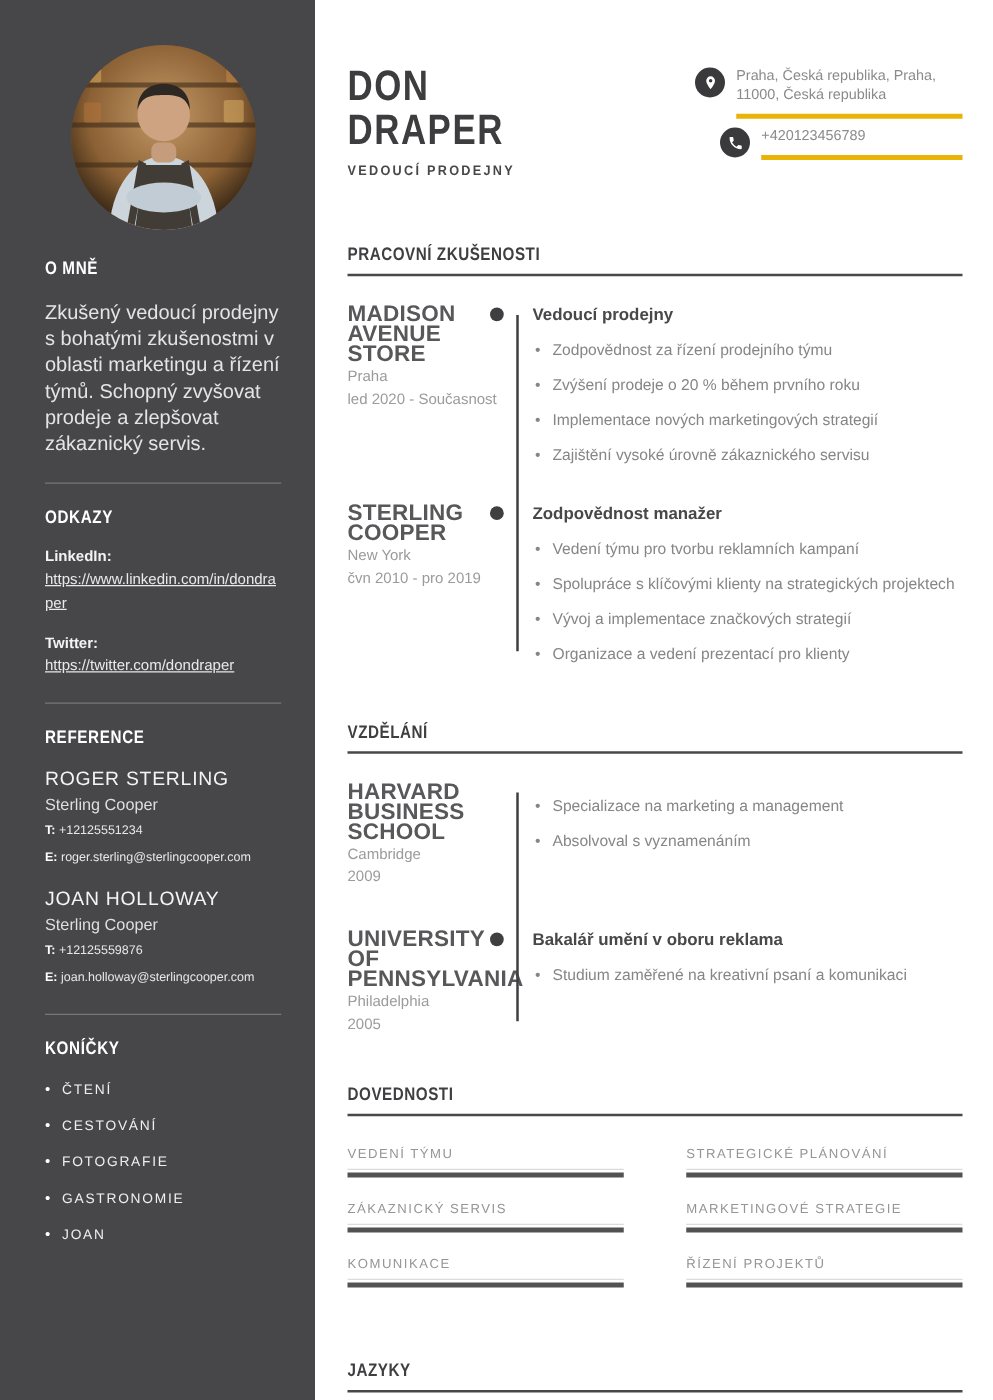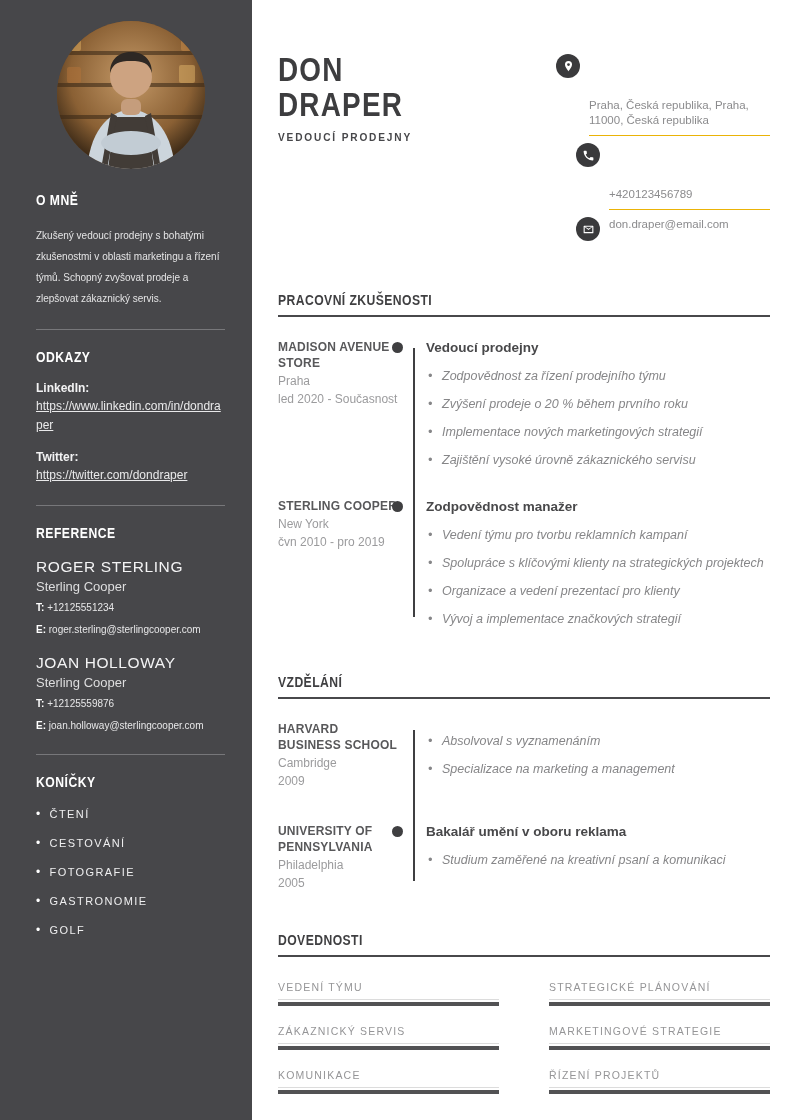--- a/index.html
+++ b/index.html
@@ -1,27 +1,27 @@
 <!DOCTYPE html>
 <html><head>
 <meta charset="utf-8">
 <style>
   * { margin:0; padding:0; box-sizing:border-box; }
   html,body { background:#ffffff; }
   body { font-family:"Liberation Sans", "DejaVu Sans", sans-serif; }
   .page { width:794px; height:1120px; display:flex; background:#ffffff; overflow:hidden; }
 
   
-  .sidebar { width:252px; min-width:252px; background:#47474a; color:#e9e9ea; padding:21px 27px 20px 36px; }
+  .sidebar { width:252px; min-width:252px; background:#47474a; color:#e9e9ea; padding:36px 27px 20px 36px; }
   .photo-wrap { width:148px; height:148px; border-radius:50%; overflow:hidden; margin:0 auto 22px auto; background:#6b4a2e; }
   .photo-wrap svg { display:block; }
   .sb-h { color:#ffffff; font-size:14.5px; font-weight:bold; letter-spacing:.6px;
           display:inline-block; transform:scaleX(.84); transform-origin:left center; white-space:nowrap; }
   .sb-sec { margin-top:18px; }
-  .sb-text { margin-top:16px; font-size:10px; line-height:21px; color:#e4e4e5; }
+  .sb-text { margin-top:16px; font-size:16px; line-height:21px; color:#e4e4e5; }
   .sb-div { border:none; border-top:1px solid #77777a; margin:20px 0 18px 0; }
   .link-block { margin-top:15px; font-size:12px; }
   .link-label { font-weight:bold; color:#f3f3f4; margin-bottom:2px; }
   .link-url { color:#e9e9ea; text-decoration:underline; word-break:break-all; line-height:19px; display:inline-block; }
   .ref-item { margin-top:16px; }
   .ref-name { font-size:15.5px; font-weight:normal; letter-spacing:.6px; color:#f4f4f5; }
   .ref-company { font-size:13px; color:#dededf; margin-top:3px; }
   .ref-line { font-size:10px; color:#e7e7e8; margin-top:5px; line-height:17px; }
   .ref-line .pfx { font-weight:bold; color:#ffffff; }
   .ref-line .val { word-break:break-all; }
@@ -35,38 +35,38 @@
   .name-block { flex:1; }
   .big-name { font-size:34px; line-height:35px; font-weight:bold; color:#3d3d3f; letter-spacing:1.5px; }
   .big-name span { display:inline-block; transform:scaleX(.82); transform-origin:left center; }
   .job-title { margin-top:9px; font-size:11px; font-weight:bold; letter-spacing:2px; color:#47474a;
                display:inline-block; transform:scaleX(.92); transform-origin:left center; white-space:nowrap; }
   .contact { width:214px; min-width:214px; margin-top:2px; }
   .c-row { display:flex; align-items:flex-start; }
   .c-ico { width:24px; height:24px; min-width:24px; border-radius:50%; background:#3a3a3c; display:flex; align-items:center; justify-content:center; margin-right:9px; }
   .c-ico svg { width:13px; height:13px; fill:#ffffff; }
   .c-txt { flex:1; font-size:11.5px; line-height:15px; color:#8b8b8d; padding-bottom:7px; }
-  .c-row.sep .c-txt { border-bottom:1px solid #eab308;margin-top:44px; }
+  .c-row.sep .c-txt { border-bottom:4px solid #eab308; }
   .c-row + .c-row { margin-top:7px;padding-left:20px; }
 
   .sec { margin-top:46px; }
   .sec-h { font-size:14.5px; font-weight:bold; color:#3f3f41; letter-spacing:.5px;
            display:inline-block; transform:scaleX(.84); transform-origin:left center; white-space:nowrap; }
   .sec-rule { border:none; border-top:2px solid #48484b; margin-top:6px; }
 
   .timeline { position:relative; margin-top:22px; }
   .timeline::before { content:""; position:absolute; left:135px; top:9px; bottom:10px; width:2px; background:#3f3f41; }
   .t-entry { display:grid; grid-template-columns:124px 1fr; column-gap:24px; margin-bottom:30px; }
   .t-entry:last-child { margin-bottom:0; }
-  .t-meta .org { font-size:12px; font-weight:bold; color:#58585a; line-height:16px; letter-spacing:.2px; }
+  .t-meta .org { font-size:18px; font-weight:bold; color:#58585a; line-height:16px; letter-spacing:.2px; }
   .t-meta .loc, .t-meta .dates { font-size:12px; color:#9b9b9d; line-height:16px; margin-top:2px; }
   .t-title { position:relative; font-size:13.5px; font-weight:bold; color:#48484a; line-height:17px; }
   .t-title::before { content:""; position:absolute; left:-34px; top:3px; width:11px; height:11px; border-radius:50%; background:#3f3f41; }
   .t-bullets { list-style:none; margin-top:10px; }
-  .t-bullets li { font-size:12.5px; color:#868688; line-height:16px; margin-top:12px; padding-left:16px; position:relative;font-style:italic; }
+  .t-bullets li { font-size:12.5px; color:#868688; line-height:16px; margin-top:12px; padding-left:16px; position:relative; }
   .t-bullets li::before { content:"•"; position:absolute; left:2px; color:#868688; }
 
   .bar-grid { display:grid; grid-template-columns:1fr 1fr; column-gap:50px; row-gap:19px; margin-top:24px; }
   .bar-item .bar-label { font-size:10.5px; letter-spacing:1.2px; color:#959597; padding-bottom:6px; border-bottom:1px solid #dcdcdc; }
   .bar-track { height:4px; background:#e6e6e6; margin-top:2px; }
   .bar-fill { height:4px; background:#525254; }
 </style>
 </head>
 <body>
 
@@ -156,21 +156,21 @@
 
     <hr class="sb-div">
 
     <section class="sb-sec">
       <h2 class="sb-h">KONÍČKY</h2>
       <ul class="hobby-list">
         <li>ČTENÍ</li>
         <li>CESTOVÁNÍ</li>
         <li>FOTOGRAFIE</li>
         <li>GASTRONOMIE</li>
-        <li>GOLF</li>
+        <li>JOAN</li>
       </ul>
     </section>
   </aside>
 
   <main class="main">
 
     <header class="head">
       <div class="name-block">
         <h1 class="big-name"><span>DON</span><br><span>DRAPER</span></h1>
         <div class="job-title">VEDOUCÍ PRODEJNY</div>
@@ -186,28 +186,20 @@
           <span class="c-txt">Praha, Česká republika, Praha, 11000, Česká republika</span>
         </div>
         <div class="c-row sep">
           <span class="c-ico">
             <svg viewBox="0 0 24 24">
                 <path d="M6.8 10.6a14.6 14.6 0 0 0 6.6 6.6l2.2-2.2c.3-.3.7-.4 1-.2 1.1.4 2.3.6 3.4.6.6 0 1 .4 1 1V20c0 .6-.4 1-1 1C10.8 21 3 13.2 3 4c0-.6.4-1 1-1h3.6c.6 0 1 .4 1 1 0 1.2.2 2.3.6 3.4.1.4 0 .8-.2 1l-2.2 2.2z"></path>
               </svg>
           </span>
           <span class="c-txt">+420123456789</span>
         </div>
-        <div class="c-row">
-          <span class="c-ico">
-            <svg viewBox="0 0 24 24">
-                <path d="M4 5h16c.6 0 1 .4 1 1v12c0 .6-.4 1-1 1H4c-.6 0-1-.4-1-1V6c0-.6.4-1 1-1zm8 8L5 7.5v9h14v-9L12 13zm0-2.3L18.2 7H5.8L12 10.7z"></path>
-              </svg>
-          </span>
-          <span class="c-txt">don.draper@email.com</span>
-        </div>
       </div>
     </header>
 
     <section class="sec" style="margin-top:50px;">
       <h2 class="sec-h">PRACOVNÍ ZKUŠENOSTI</h2>
       <hr class="sec-rule">
       <div class="timeline">
 
         <div class="t-entry">
           <div class="t-meta">
@@ -230,44 +222,44 @@
           <div class="t-meta">
             <div class="org">STERLING COOPER</div>
             <div class="loc">New York</div>
             <div class="dates">čvn 2010 - pro 2019</div>
           </div>
           <div class="t-body">
             <div class="t-title">Zodpovědnost manažer</div>
             <ul class="t-bullets">
               <li>Vedení týmu pro tvorbu reklamních kampaní</li>
               <li>Spolupráce s klíčovými klienty na strategických projektech</li>
+              <li>Vývoj a implementace značkových strategií</li>
               <li>Organizace a vedení prezentací pro klienty</li>
-              <li>Vývoj a implementace značkových strategií</li>
             </ul>
           </div>
         </div>
 
       </div>
     </section>
 
     <section class="sec">
       <h2 class="sec-h">VZDĚLÁNÍ</h2>
       <hr class="sec-rule">
       <div class="timeline">
 
         <div class="t-entry">
           <div class="t-meta">
             <div class="org">HARVARD BUSINESS SCHOOL</div>
             <div class="loc">Cambridge</div>
             <div class="dates">2009</div>
           </div>
           <div class="t-body">
             <ul class="t-bullets">
+              <li>Specializace na marketing a management</li>
               <li>Absolvoval s vyznamenáním</li>
-              <li>Specializace na marketing a management</li>
             </ul>
           </div>
         </div>
 
         <div class="t-entry" style="margin-top:34px;">
           <div class="t-meta">
             <div class="org">UNIVERSITY OF PENNSYLVANIA</div>
             <div class="loc">Philadelphia</div>
             <div class="dates">2005</div>
           </div>

